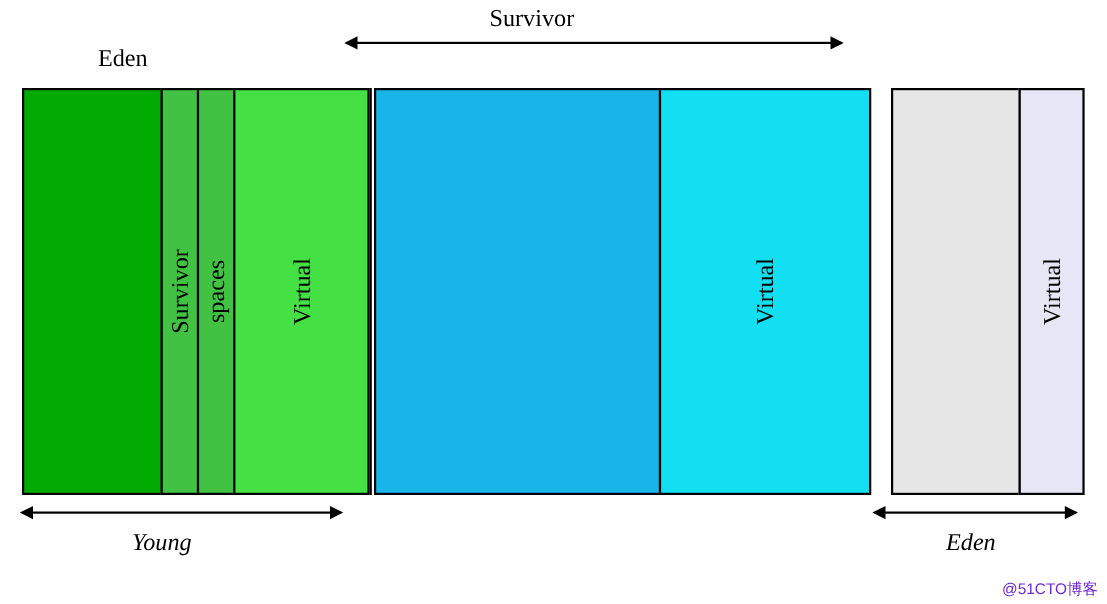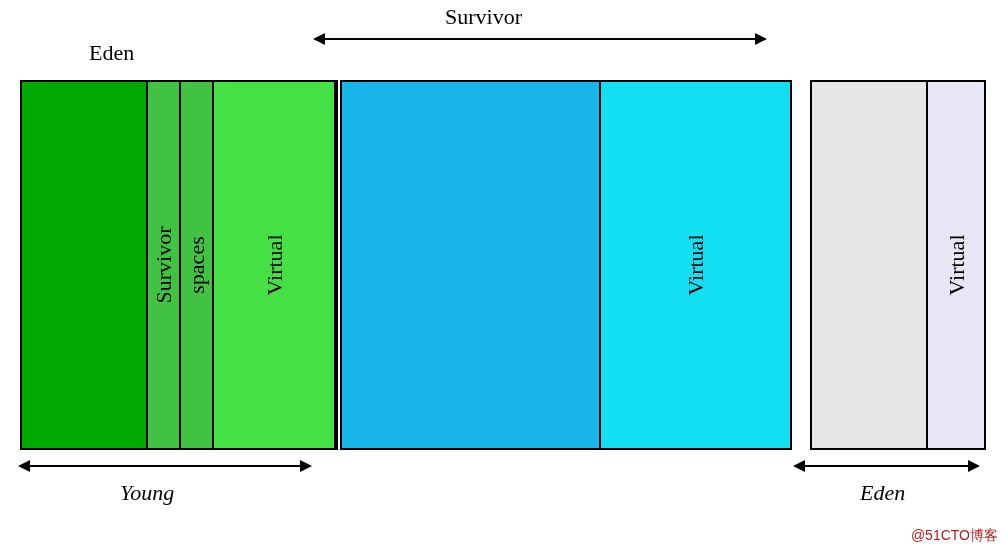--- a/index.html
+++ b/index.html
@@ -127,21 +127,21 @@
     transform: rotate(-90deg);
     white-space: nowrap;
     position: relative;
   }
   .watermark {
     position: absolute;
     right: 8px;
     bottom: 4px;
     font-family: sans-serif;
     font-size: 14px;
-    color: #b91c1c;
+    color: #6d28d9;
   }
 </style>
 </head>
 <body>
 
 <div class="container">
 
   <div class="labels-top">
     <div class="eden-label">Eden</div>
     <div class="tenured-label">Survivor</div>

